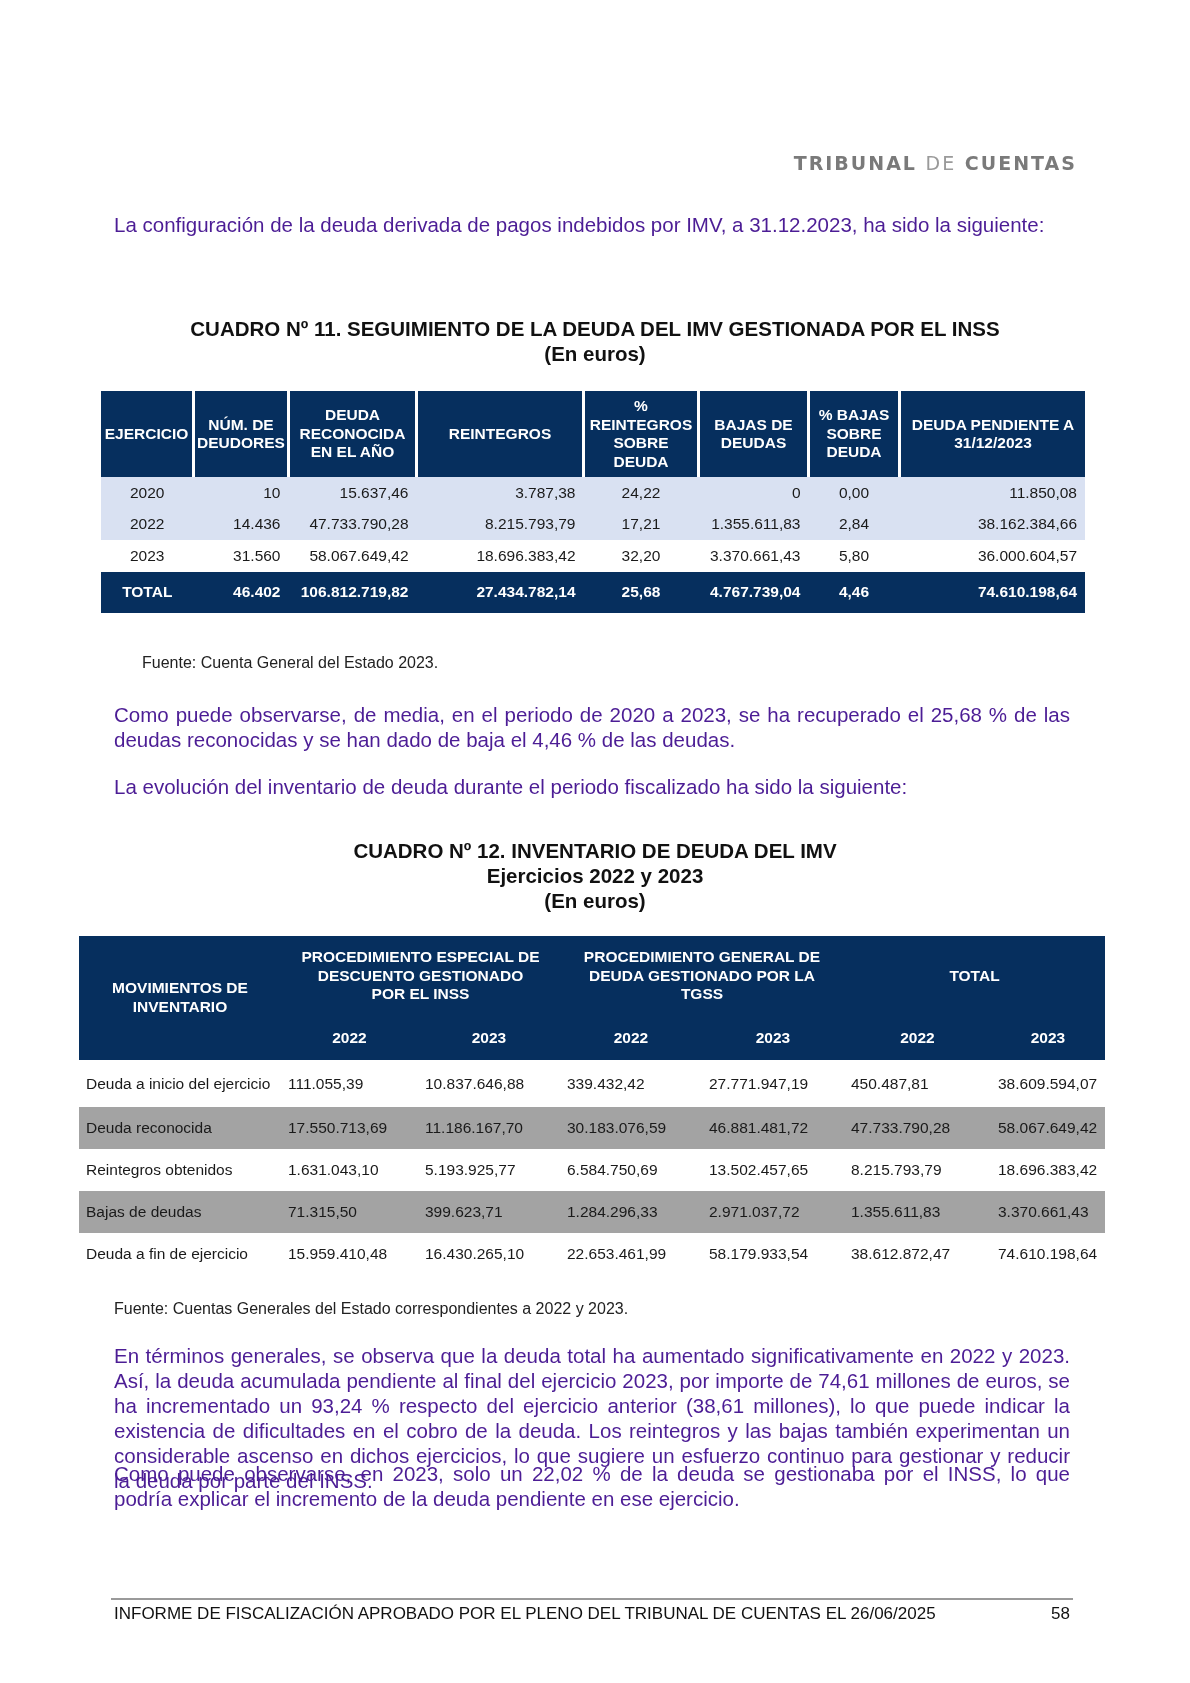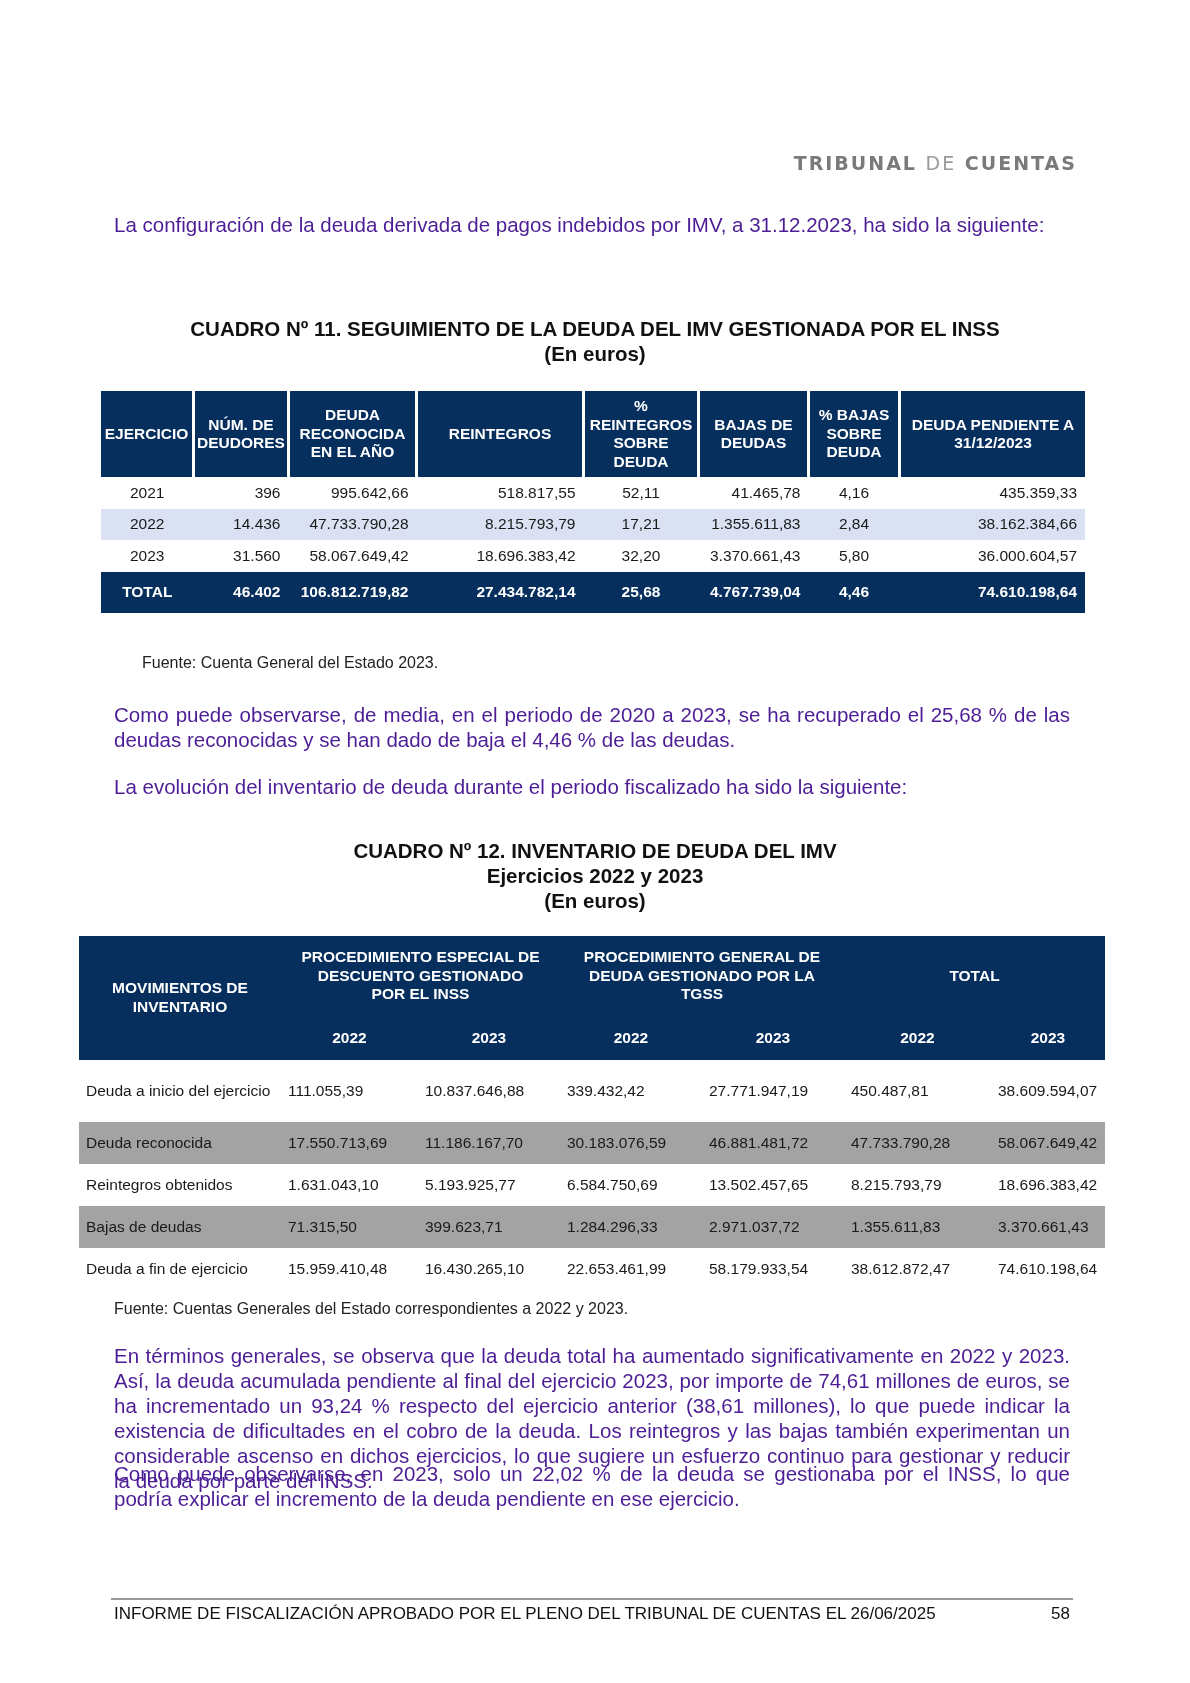--- a/index.html
+++ b/index.html
@@ -24,21 +24,21 @@
 
   
   #t12 { left: 79px; top: 936px; width: 1026px; font-size: 15.5px; }
   #t12 th { background: #062f5e; color: #fff; font-weight: bold; font-size: 15.5px; line-height: 18.5px; text-align: center; }
   #t12 thead tr.top th { height: 78px; vertical-align: middle; }
   #t12 thead tr.years th { height 42px; height: 42px; }
   #t12 td { padding: 0 7px; height: 42px; }
   #t12 td.label { text-align: left; line-height: 18px; }
   #t12 td.label.just { text-align: justify; text-align-last: left; }
   #t12 tr.alt td { background: #a3a3a3; }
-  #t12 tbody tr:first-child td { height: 62px; }
+  #t12 tbody tr:first-child td { height: 47px; }
 
   .footer-rule { position: absolute; left: 111px; top: 1598px; width: 962px; height: 0; border-top: 2px solid #9a9a9a; }
   .footer { position: absolute; left: 114px; top: 1604px; width: 956px; font-size: 17px; color: #111; display: flex; justify-content: space-between; }
 </style>
 </head>
 <body>
 
 <div class="brand">
   <span>TRIBUNAL</span>
   <span class="thin">DE</span>
@@ -57,29 +57,29 @@
       <th style="width:88px">NÚM. DE DEUDORES</th>
       <th style="width:121px">DEUDA RECONOCIDA EN EL AÑO</th>
       <th style="width:160px">REINTEGROS</th>
       <th style="width:108px">% REINTEGROS SOBRE DEUDA</th>
       <th style="width:103px">BAJAS DE DEUDAS</th>
       <th style="width:84px">% BAJAS SOBRE DEUDA</th>
       <th>DEUDA PENDIENTE A 31/12/2023</th>
     </tr>
   </thead>
   <tbody>
-    <tr>
-      <td class="c">2021</td>
-      <td>396</td>
-      <td>995.642,66</td>
-      <td>518.817,55</td>
-      <td class="c">52,11</td>
-      <td>41.465,78</td>
-      <td class="c">4,16</td>
-      <td>435.359,33</td>
+    <tr class="alt">
+      <td class="c">2020</td>
+      <td>10</td>
+      <td>15.637,46</td>
+      <td>3.787,38</td>
+      <td class="c">24,22</td>
+      <td>0</td>
+      <td class="c">0,00</td>
+      <td>11.850,08</td>
     </tr>
     <tr class="alt">
       <td class="c">2022</td>
       <td>14.436</td>
       <td>47.733.790,28</td>
       <td>8.215.793,79</td>
       <td class="c">17,21</td>
       <td>1.355.611,83</td>
       <td class="c">2,84</td>
       <td>38.162.384,66</td>

